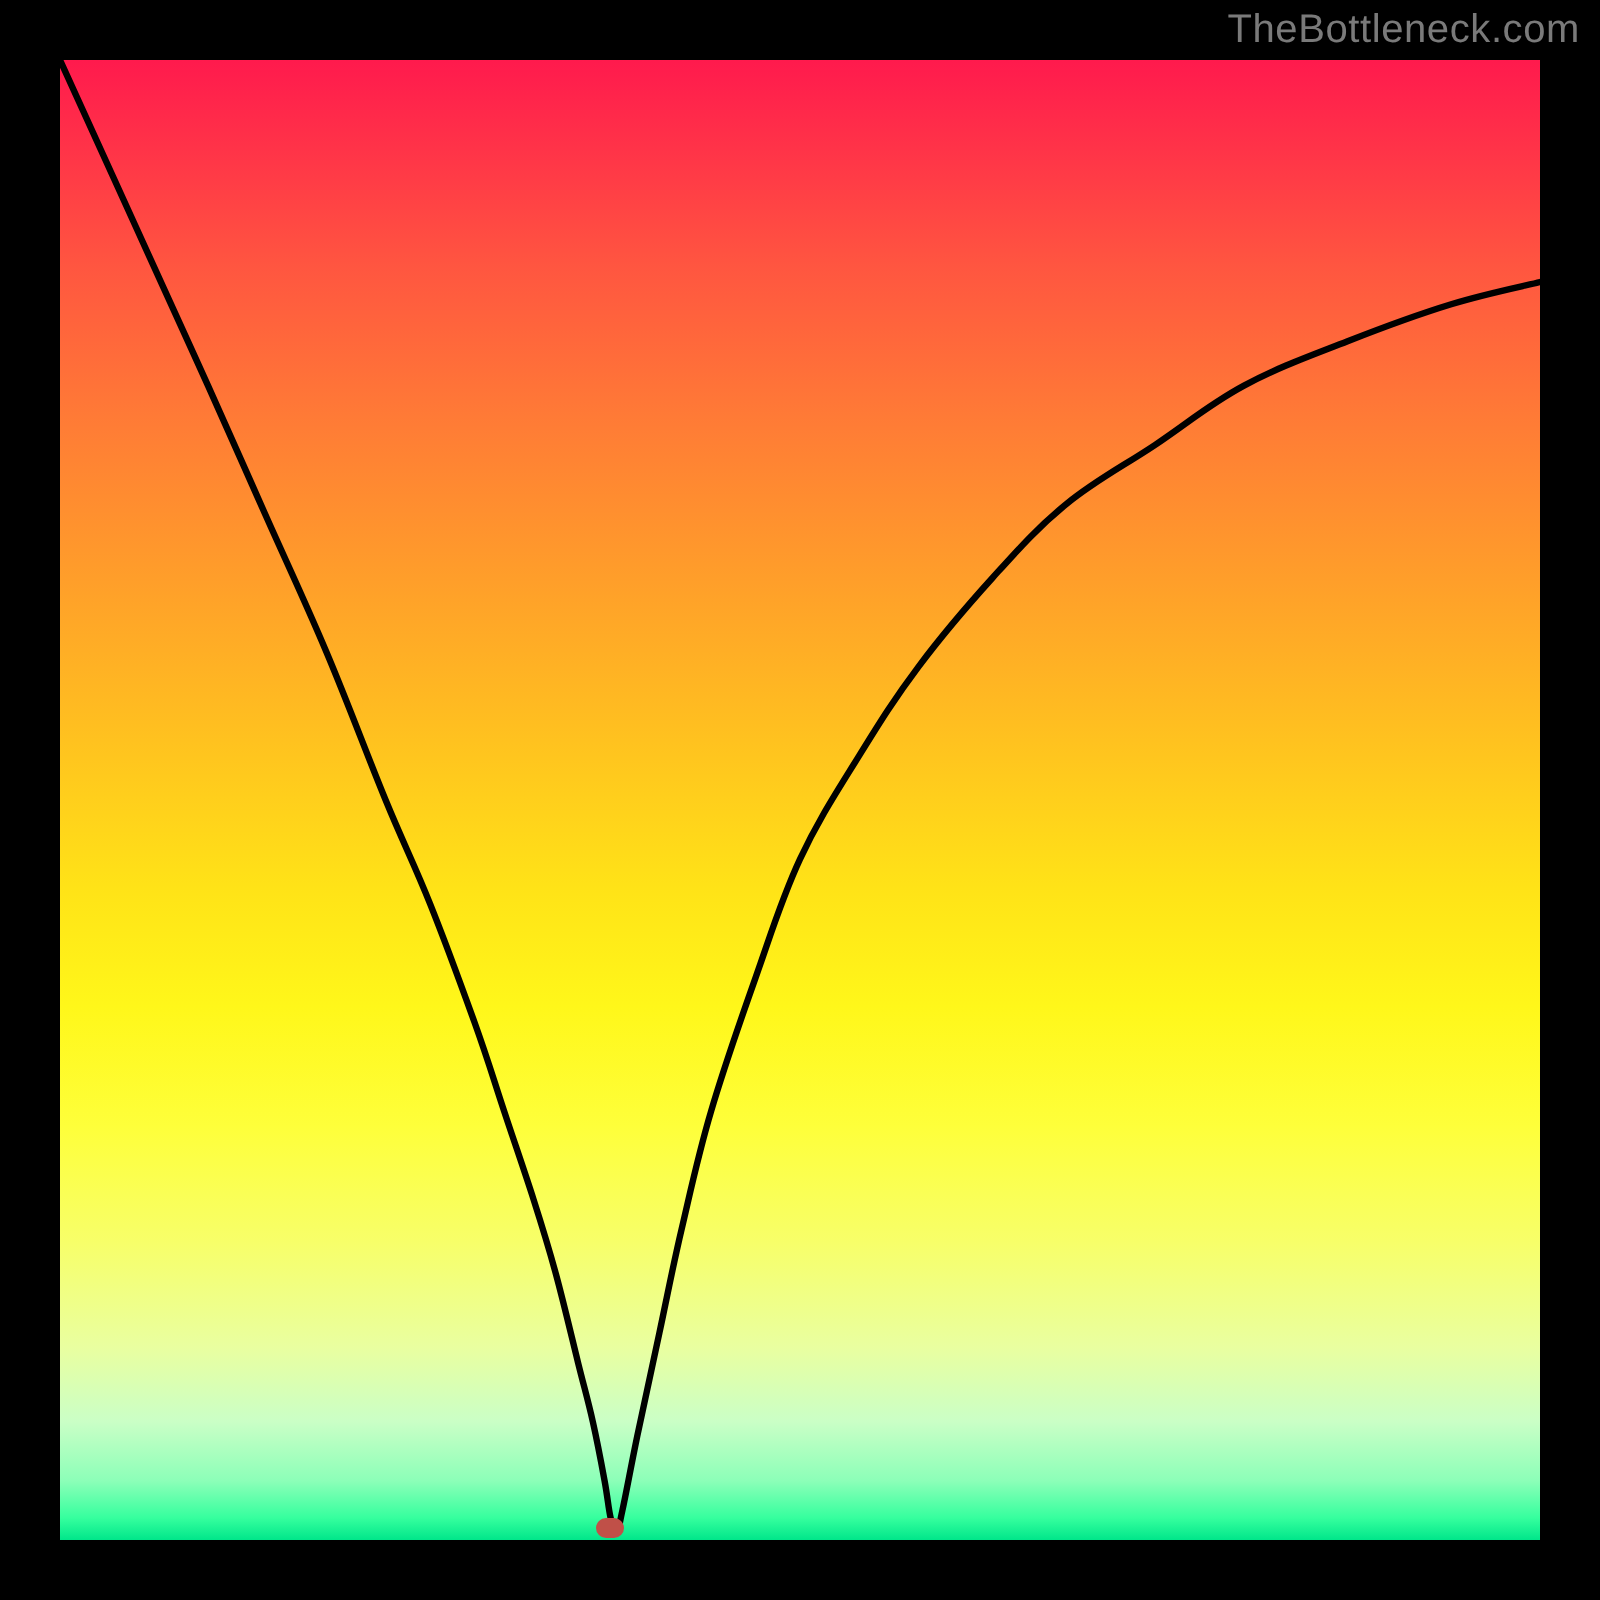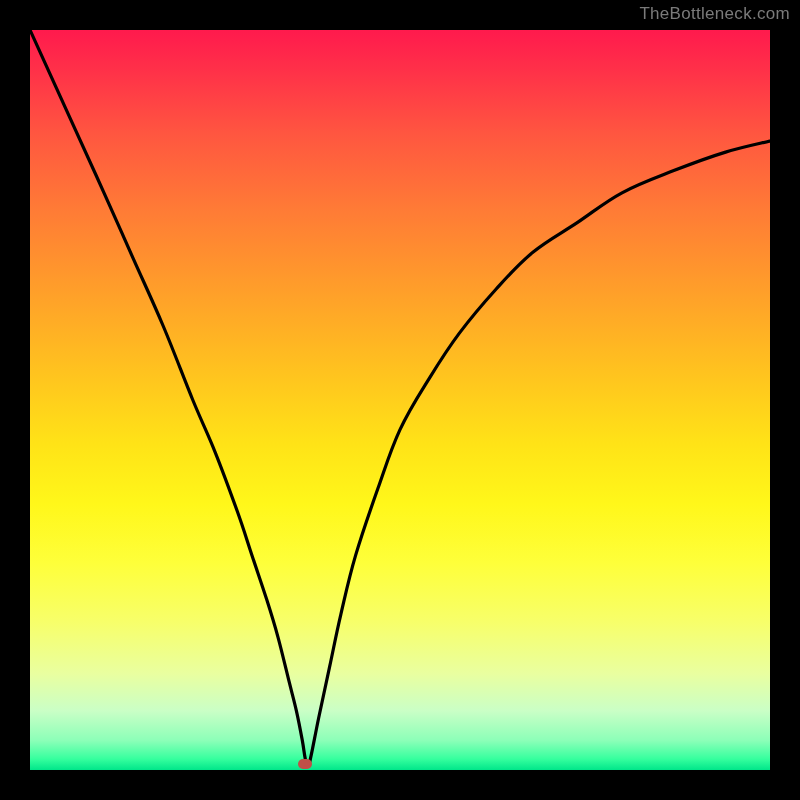--- a/index.html
+++ b/index.html
@@ -31,21 +31,21 @@
       #caffc6 92%,
       #8cffb8 96%,
       #36ff9e 98.5%,
       #00e68a 100%);
   }
   .watermark {
     position: absolute;
     top: 4px;
     right: 10px;
     font-family: Arial, Helvetica, sans-serif;
-    font-size: 17px;
+    font-size: 20px;
     color: #7a7a7a;
     letter-spacing: 0.3px;
   }
   svg.curve {
     position: absolute;
     left: 0; top: 0;
     width: 100%; height: 100%;
   }
   .marker {
     position: absolute;

